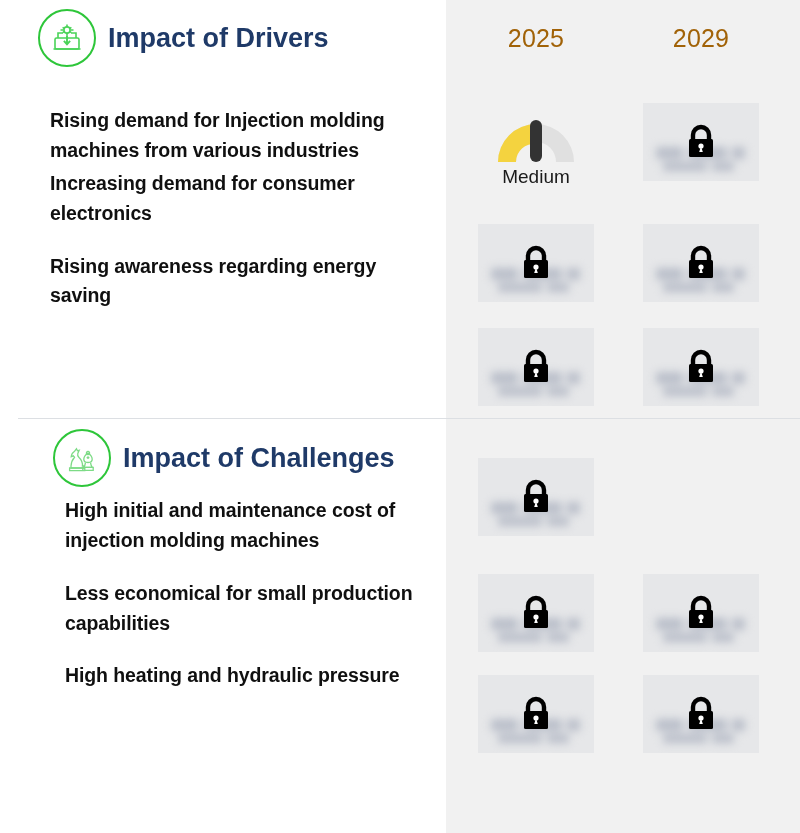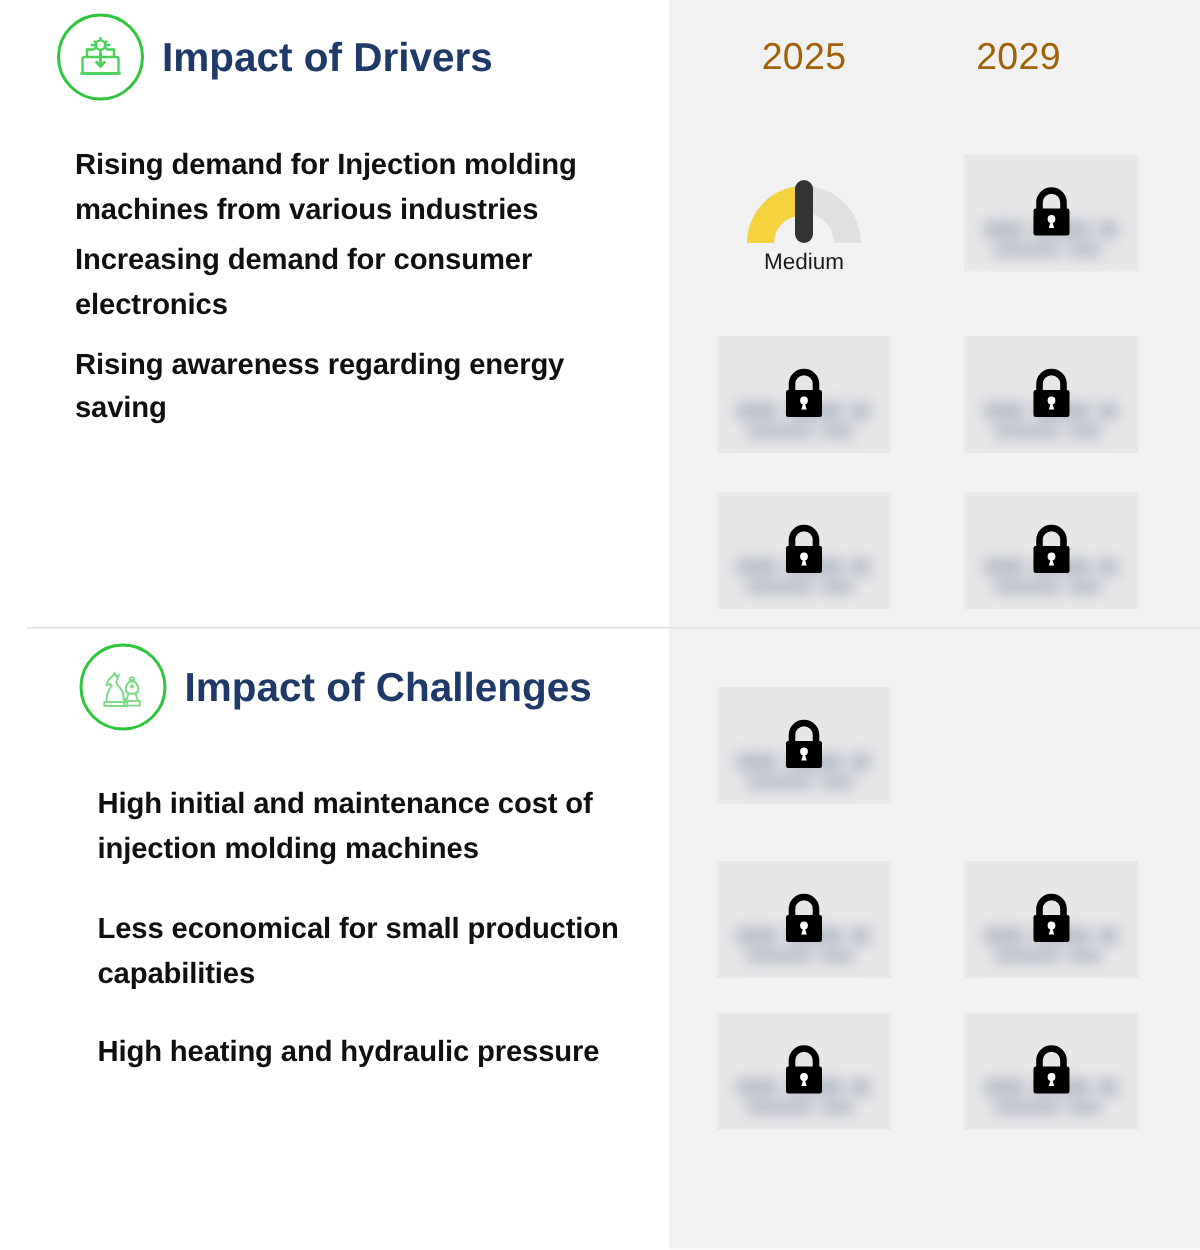--- a/index.html
+++ b/index.html
@@ -33,21 +33,21 @@
   .col-head {
     position: absolute;
     top: 24px;
     width: 116px;
     text-align: center;
     font-size: 25px;
     color: #a16207;
     letter-spacing: .2px;
   }
   .col-head.c2025 { left: 478px; }
-  .col-head.c2029 { left: 621px; }
+  .col-head.c2029 { left: 643px; }
 
   
   .section-divider {
     position: absolute;
     left: 18px;
     top: 418px;
     width: 782px;
     height: 1px;
     background: #dcdfe3;
   }
@@ -91,24 +91,24 @@
     padding-left: 50px;
     padding-right: 24px;
   }
   .bullet {
     font-size: 19.5px;
     font-weight: bold;
     color: #101010;
     line-height: 1.52;
     letter-spacing: -0.1px;
   }
-  .section.drivers .bullet.b0 { margin-top: 20px; }
+  .section.drivers .bullet.b0 { margin-top: 30px; }
   .section.drivers .bullet.b1 { margin-top: 4px; }
-  .section.drivers .bullet.b2 { margin-top: 10px; }
-  .section.challenges .bullet.b0 { margin-top: 26px; }
+  .section.drivers .bullet.b2 { margin-top: 23px; }
+  .section.challenges .bullet.b0 { }
   .section.challenges .bullet.b1 { margin-top: 22px; }
   .section.challenges .bullet.b2 { margin-top: 24px; }
 
   
   .cell {
     position: absolute;
     width: 116px;
     height: 78px;
   }
 
@@ -149,21 +149,21 @@
     width: 116px;
     height: 92px;
     text-align: center;
   }
   .gauge-label {
     position: absolute;
     left: 0;
     top: 66px;
     width: 116px;
     text-align: center;
-    font-size: 15px;
+    font-size: 19px;
     color: #1a1a1a;
   }
 </style>
 </head>
 <body>
 
 <div id="page">
 
   <div class="matrix-panel"></div>
 

